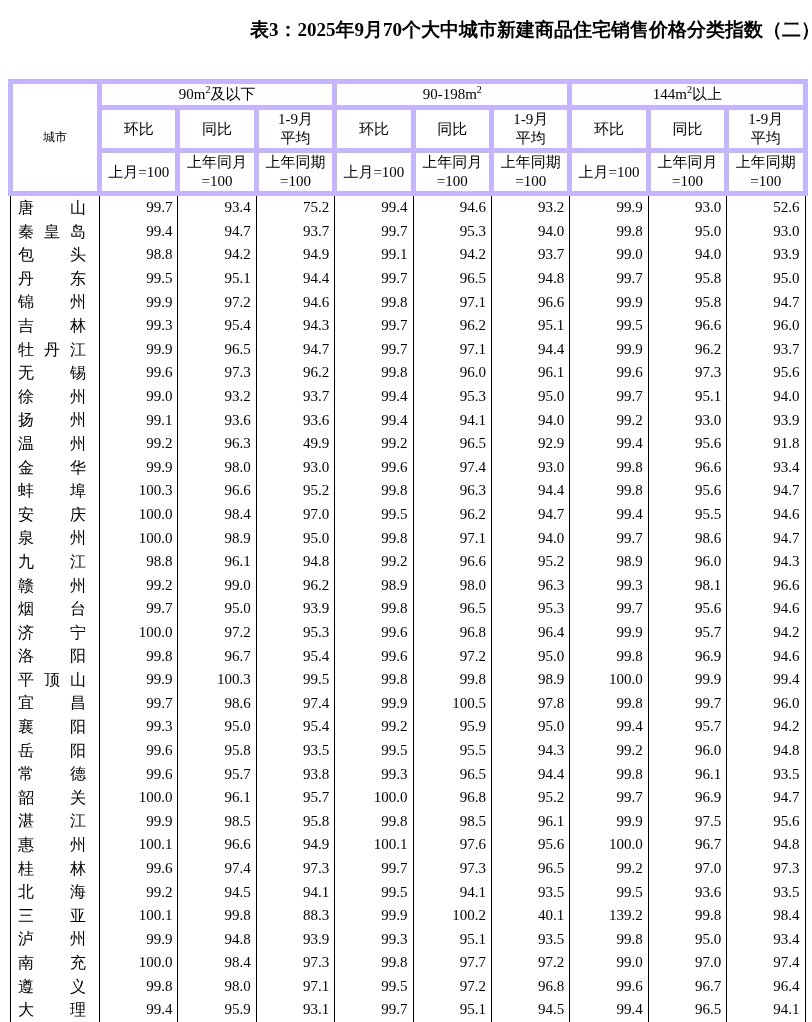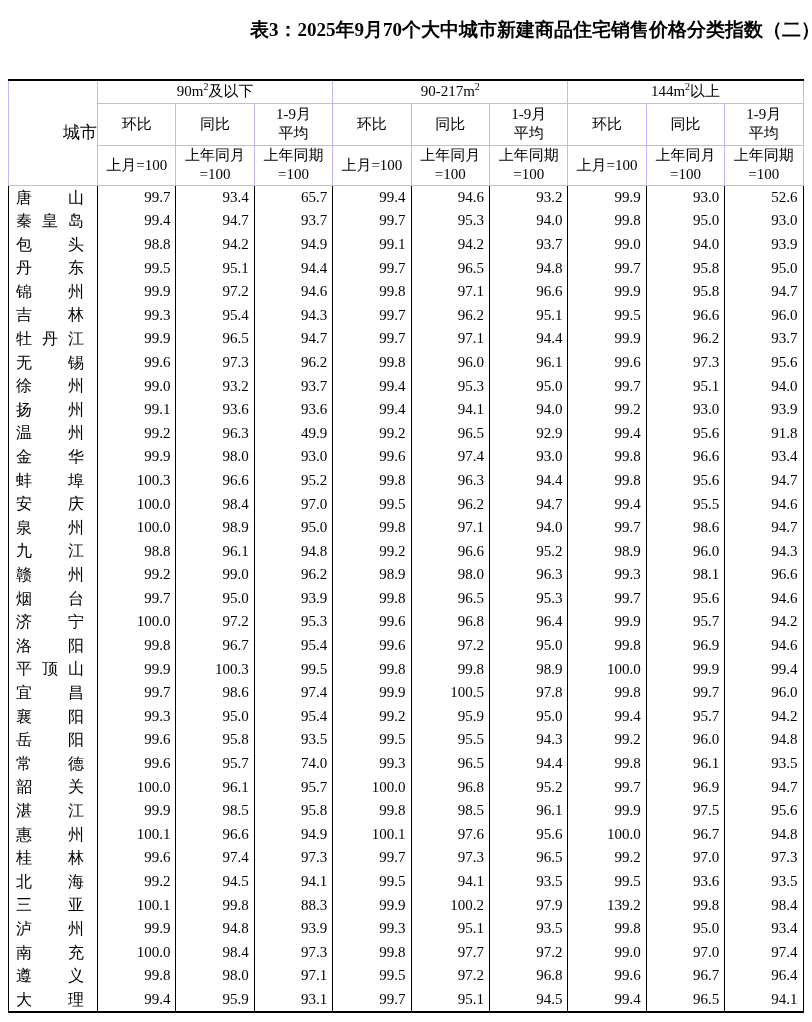--- a/index.html
+++ b/index.html
@@ -20,31 +20,31 @@
     width: 795px;
     border-collapse: collapse; table-layout: fixed;
     border-top: 2.5px solid #000;
     border-bottom: 2.5px solid #000;
     border-left: 1.5px solid #000;
     border-right: 1.5px solid #000;
   }
   col.c-city { width: 89px; }
   col.c-data { width: 78.4px; }
   th {
-    border: 1px solid #c4b5fd;
+    border: 5px solid #c4b5fd;
     font-weight: 400; font-size: 15px;
     text-align: center; vertical-align: middle;
     padding: 0;
   }
   tr.group-row th { height: 23px; line-height: 21px; }
   tr.measure-row th { height: 42px; }
   tr.base-row th { height: 40px; }
   th sup { font-size: 10px; line-height: 0; }
   .multiline { white-space: pre-line; line-height: 19px; }
-  th.city-th { font-size: 17px; text-align: right; }
+  th.city-th { font-size: 12px; }
   tbody td {
     border-left: 1px solid #000; border-right: 1px solid #000;
     border-top: 0; border-bottom: 0;
     font-size: 15px; height: 23.6px;
     padding: 0; vertical-align: middle;
   }
   td.num { text-align: right; padding-right: 5px; }
   td.city { padding: 0; }
   .city-inner {
     display: flex; justify-content: space-between;
@@ -67,21 +67,21 @@
       <col class="c-data">
       <col class="c-data">
     <col class="c-data">
       <col class="c-data">
       <col class="c-data">
   </colgroup>
   <thead>
     <tr class="group-row">
       <th rowspan="3" class="city-th">城市</th>
       <th colspan="3"><span>90m</span><sup>2</sup><span>及以下</span></th>
-      <th colspan="3"><span>90-217m</span><sup>2</sup><span></span></th>
+      <th colspan="3"><span>90-198m</span><sup>2</sup><span></span></th>
       <th colspan="3"><span>144m</span><sup>2</sup><span>以上</span></th>
     </tr>
     <tr class="measure-row">
       <th class="multiline">环比</th>
       <th class="multiline">同比</th>
       <th class="multiline">1-9月
 平均</th>
       <th class="multiline">环比</th>
       <th class="multiline">同比</th>
       <th class="multiline">1-9月
@@ -112,21 +112,21 @@
   <tbody>
       <tr>
         <td class="city">
           <div class="city-inner">
             <span>唐</span>
             <span>山</span>
           </div>
         </td>
         <td class="num">99.7</td>
         <td class="num">93.4</td>
-        <td class="num">65.7</td>
+        <td class="num">75.2</td>
         <td class="num">99.4</td>
         <td class="num">94.6</td>
         <td class="num">93.2</td>
         <td class="num">99.9</td>
         <td class="num">93.0</td>
         <td class="num">52.6</td>
       </tr>
       <tr>
         <td class="city">
           <div class="city-inner">
@@ -523,21 +523,21 @@
       </tr>
       <tr>
         <td class="city">
           <div class="city-inner">
             <span>常</span>
             <span>德</span>
           </div>
         </td>
         <td class="num">99.6</td>
         <td class="num">95.7</td>
-        <td class="num">74.0</td>
+        <td class="num">93.8</td>
         <td class="num">99.3</td>
         <td class="num">96.5</td>
         <td class="num">94.4</td>
         <td class="num">99.8</td>
         <td class="num">96.1</td>
         <td class="num">93.5</td>
       </tr>
       <tr>
         <td class="city">
           <div class="city-inner">
@@ -628,21 +628,21 @@
           <div class="city-inner">
             <span>三</span>
             <span>亚</span>
           </div>
         </td>
         <td class="num">100.1</td>
         <td class="num">99.8</td>
         <td class="num">88.3</td>
         <td class="num">99.9</td>
         <td class="num">100.2</td>
-        <td class="num">97.9</td>
+        <td class="num">40.1</td>
         <td class="num">139.2</td>
         <td class="num">99.8</td>
         <td class="num">98.4</td>
       </tr>
       <tr>
         <td class="city">
           <div class="city-inner">
             <span>泸</span>
             <span>州</span>
           </div>

